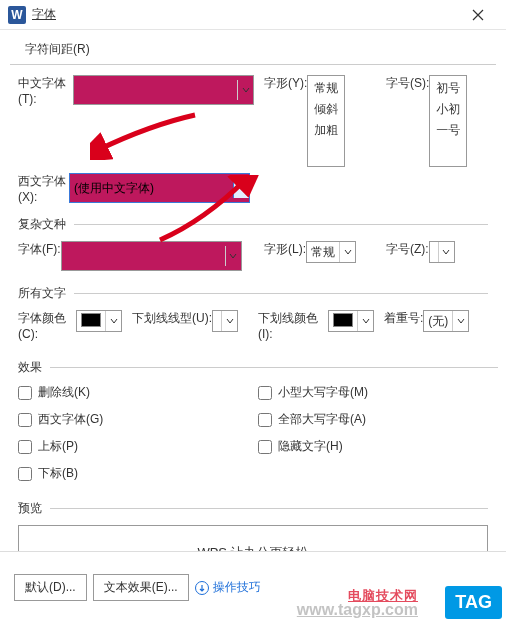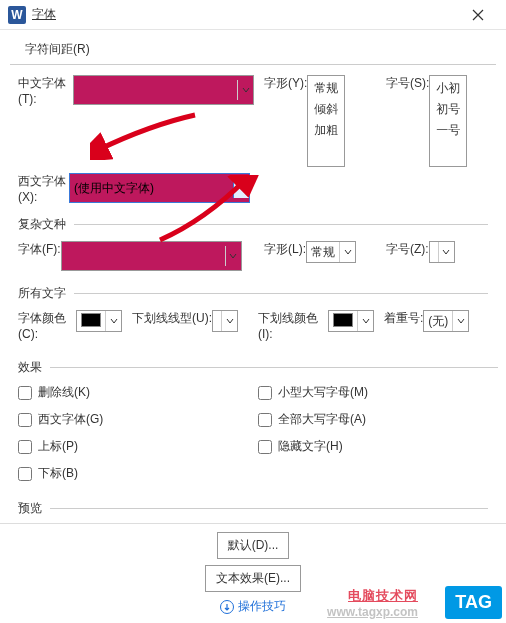--- a/index.html
+++ b/index.html
@@ -38,29 +38,29 @@
 
 .color-swatch { width: 20px; height: 14px; border: 1px solid #888; display: inline-block; }
 
 .chkrow { display: flex; margin-bottom: 10px; }
 .chkcol { width: 240px; }
 .chk { display: flex; align-items: center; gap: 6px; cursor: pointer; }
 .chk input { width: 14px; height: 14px; }
 
 .preview-box { border: 1px solid #999; padding: 18px; text-align: center; margin-bottom: 10px; font-size: 13px; }
 
-.btnbar { display: flex; align-items: center; gap: 6px; padding: 8px 14px; border-top: 1px solid #ddd; position: absolute; bottom: 0; left: 0; right: 0; background: #fff; flex-direction: column; }
+.btnbar { display: flex; align-items: center; gap: 6px; padding: 22px 14px; border-top: 1px solid #ddd; position: absolute; bottom: 0; left: 0; right: 0; background: #fff; }
 .btn { border: 1px solid #999; padding: 4px 10px; background: #fff; cursor: pointer; min-width: 68px; text-align: center; }
 .tips { color: #1e6fd9; display: flex; align-items: center; gap: 4px; cursor: pointer; }
 .tips-icon { width: 14px; height: 14px; border: 1.5px solid #1e6fd9; border-radius: 50%; display: flex; align-items: center; justify-content: center; }
 
 .red-arrow { position: absolute; pointer-events: none; z-index: 50; }
 .watermark { position: absolute; opacity: 0.7; font-weight: bold; z-index: 60; pointer-events: none; text-decoration: underline; }
 .wm1 { color: #d9001b; font-size: 13px; right: 88px; bottom: 18px; letter-spacing: 1px; }
-.wm2 { color: #aaa; font-size: 12px; right: 88px; bottom: 4px; }
+.wm2 { color: #aaa; font-size: 16px; right: 88px; bottom: 4px; }
 .tagbox { position: absolute; right: 4px; bottom: 4px; background: #0099e5; color: #fff; font-weight: bold; padding: 6px 10px; font-size: 18px; border-radius: 3px; z-index: 60; pointer-events: none; }
 
 svg.caret { width: 8px; height: 8px; }
 </style>
 </head>
 <body>
 
 <div class="titlebar">
   <div class="app-icon">W</div>
   <div class="title-text">字体</div>
@@ -94,22 +94,22 @@
       <div class="lbl">字形(Y):</div>
       <div class="listbox">
         <div>常规</div>
         <div>倾斜</div>
         <div>加粗</div>
       </div>
     </div>
     <div class="col" style="width:102px">
       <div class="lbl">字号(S):</div>
       <div class="listbox">
+        <div>初号</div>
         <div>小初</div>
-        <div>初号</div>
         <div>一号</div>
       </div>
     </div>
   </div>
 
   <div class="row" style="margin-top:4px">
     <div class="col" style="width:232px">
       <div class="lbl">西文字体(X):</div>
       <div class="combo highlight">
         <input value="(使用中文字体)" style="">

